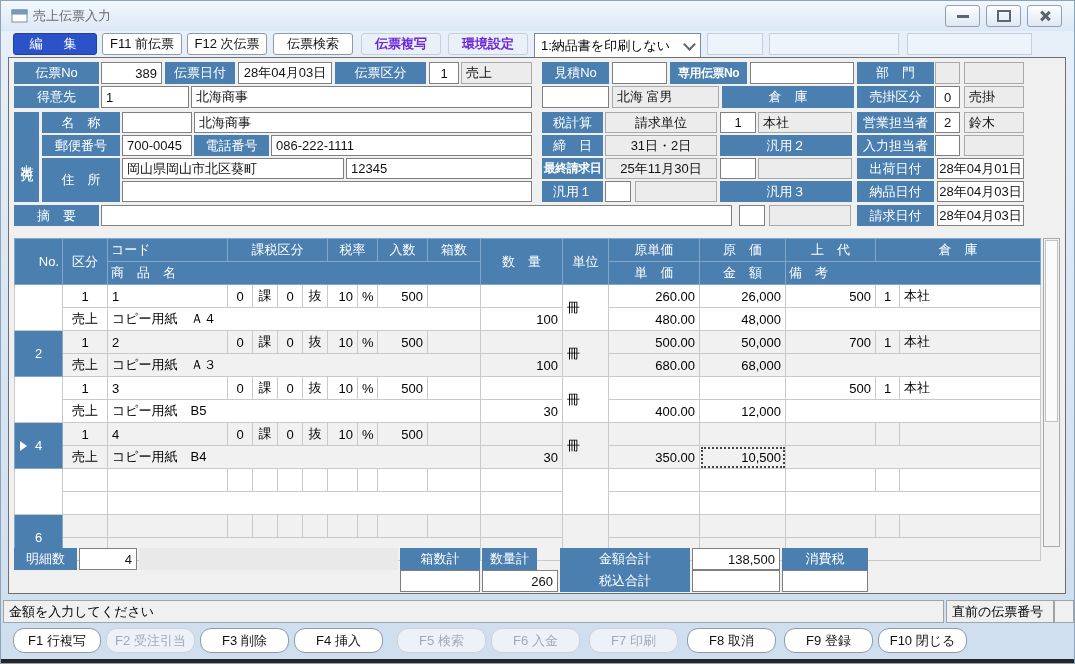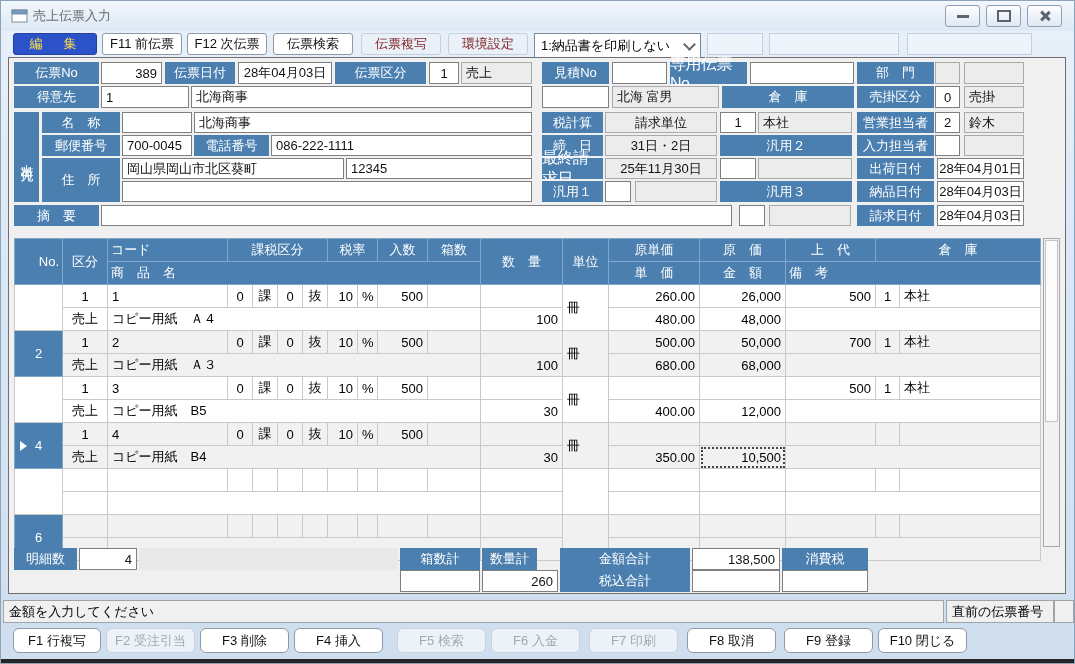--- a/index.html
+++ b/index.html
@@ -16,31 +16,31 @@
   .winbtn{width:33px;height:20px;border:1px solid #8fa0b2;border-radius:3px;
           background:linear-gradient(180deg,#fdfeff,#dfe8f2);display:flex;align-items:center;justify-content:center;}
   .ico-min{width:12px;height:3px;background:#5a6570;}
   .ico-max{width:10px;height:8px;border:2px solid #5a6570;}
   .ico-x{position:relative;width:12px;height:12px;}
   .ico-x::before,.ico-x::after{content:"";position:absolute;left:5px;top:0;width:2.5px;height:12px;background:#5a6570;}
   .ico-x::before{transform:rotate(45deg);} .ico-x::after{transform:rotate(-45deg);}
   
   .tbtn{height:22px;font-size:13px;display:flex;align-items:center;justify-content:center;
         background:#fff;border:1px solid #8f9aa6;border-radius:3px;color:#111;}
-  .tbtn.off{color:#7f1d1d;border-color:#c6d0dd;background:#e9f0f8;}
-  .tbtn.primary{background:#2b52c9;border-color:#23409f;color:#fde047;letter-spacing:4px;}
+  .tbtn.off{color:#6d28d9;border-color:#c6d0dd;background:#e9f0f8;font-weight:bold;}
+  .tbtn.primary{background:#2b52c9;border-color:#23409f;color:#ffffff;letter-spacing:4px;}
   .combo{height:26px;background:#fff;border:1px solid #7c8b9b;display:flex;align-items:center;
          font-size:13px;padding:0 6px;}
   .chev{width:7px;height:7px;border-right:2px solid #5a6570;border-bottom:2px solid #5a6570;
         transform:rotate(45deg);margin-left:auto;margin-top:-3px;}
   .tgroup{height:22px;border:1px solid #c3cfde;background:rgba(255,255,255,0.25);}
   
   .panel{left:7px;top:56px;width:1058px;height:537px;background:#f0f0f0;border:1px solid #6f6f6f;}
   .lab{background:#4a7fb0;color:#fff;font-size:13px;display:flex;align-items:center;justify-content:center;}
-  .lab.sm{font-size:16px;letter-spacing:-0.5px;}
+  .lab.sm{font-size:12px;letter-spacing:-0.5px;font-weight:bold;}
   .fld{background:#fff;border:1px solid #7f7f7f;font-size:13px;color:#111;display:flex;align-items:center;padding:0 4px;overflow:hidden;white-space:nowrap;}
   .fld.gray{background:#ececec;border-color:#a9a9a9;}
   .fld.r{justify-content:flex-end;} .fld.c{justify-content:center;}
   .vlab{background:#4a7fb0;color:#fff;font-size:13px;writing-mode:vertical-rl;text-orientation:upright;
         display:flex;align-items:center;justify-content:center;letter-spacing:2px;}
   
   table.grid{border-collapse:collapse;table-layout:fixed;width:1026px;font-size:13px;}
   table.grid th{background:#4a7fb0;color:#fff;font-weight:normal;border:1px solid #82a7c9;height:22px;padding:0 3px;}
   table.grid td{border:1px solid #c9c9c9;height:22px;padding:0 4px;background:#fff;overflow:hidden;white-space:nowrap;}
   table.grid{border:1px solid #8a8a8a;}
@@ -50,21 +50,21 @@
   td.l{text-align:left;} td.c{text-align:center;} td.rr{text-align:right;}
   td.focus{outline:2px dotted #444;outline-offset:-3px;margin-top:20px;}
   .marker{position:absolute;left:5px;top:50%;transform:translateY(-50%);width:0;height:0;
           border-left:7px solid #fff;border-top:5px solid transparent;border-bottom:5px solid transparent;}
   .vscroll{background:#f1f1f1;border:1px solid #a8a8a8;}
   .vthumb{position:absolute;left:1px;right:1px;top:1px;height:180px;background:#fbfbfb;border:1px solid #c2c2c2;}
   .strip{background:#e9e9e9;}
   
   .sbox{border:1px solid #a3a3a3;background:#f0f0f0;font-size:13px;display:flex;align-items:center;padding:0 5px;white-space:nowrap;overflow:hidden;}
   .fk{height:25px;font-size:13px;display:flex;align-items:center;justify-content:center;
-      background:#fff;border:1px solid #8f9aa6;border-radius:6px;color:#111;}
+      background:#fff;border:1px solid #8f9aa6;border-radius:11px;color:#111;}
   .fk.off{color:#a2a9b4;border-color:#c9d2dd;background:#edf2f8;}
   .bottom-edge{left:0;top:658px;width:100%;height:6px;background:#262626;}
 </style>
 </head>
 <body>
 
 <div id="win">
 
   <div class="p titlebar">
     <svg class="p" style="left:10px;top:8px" width="17" height="14">

